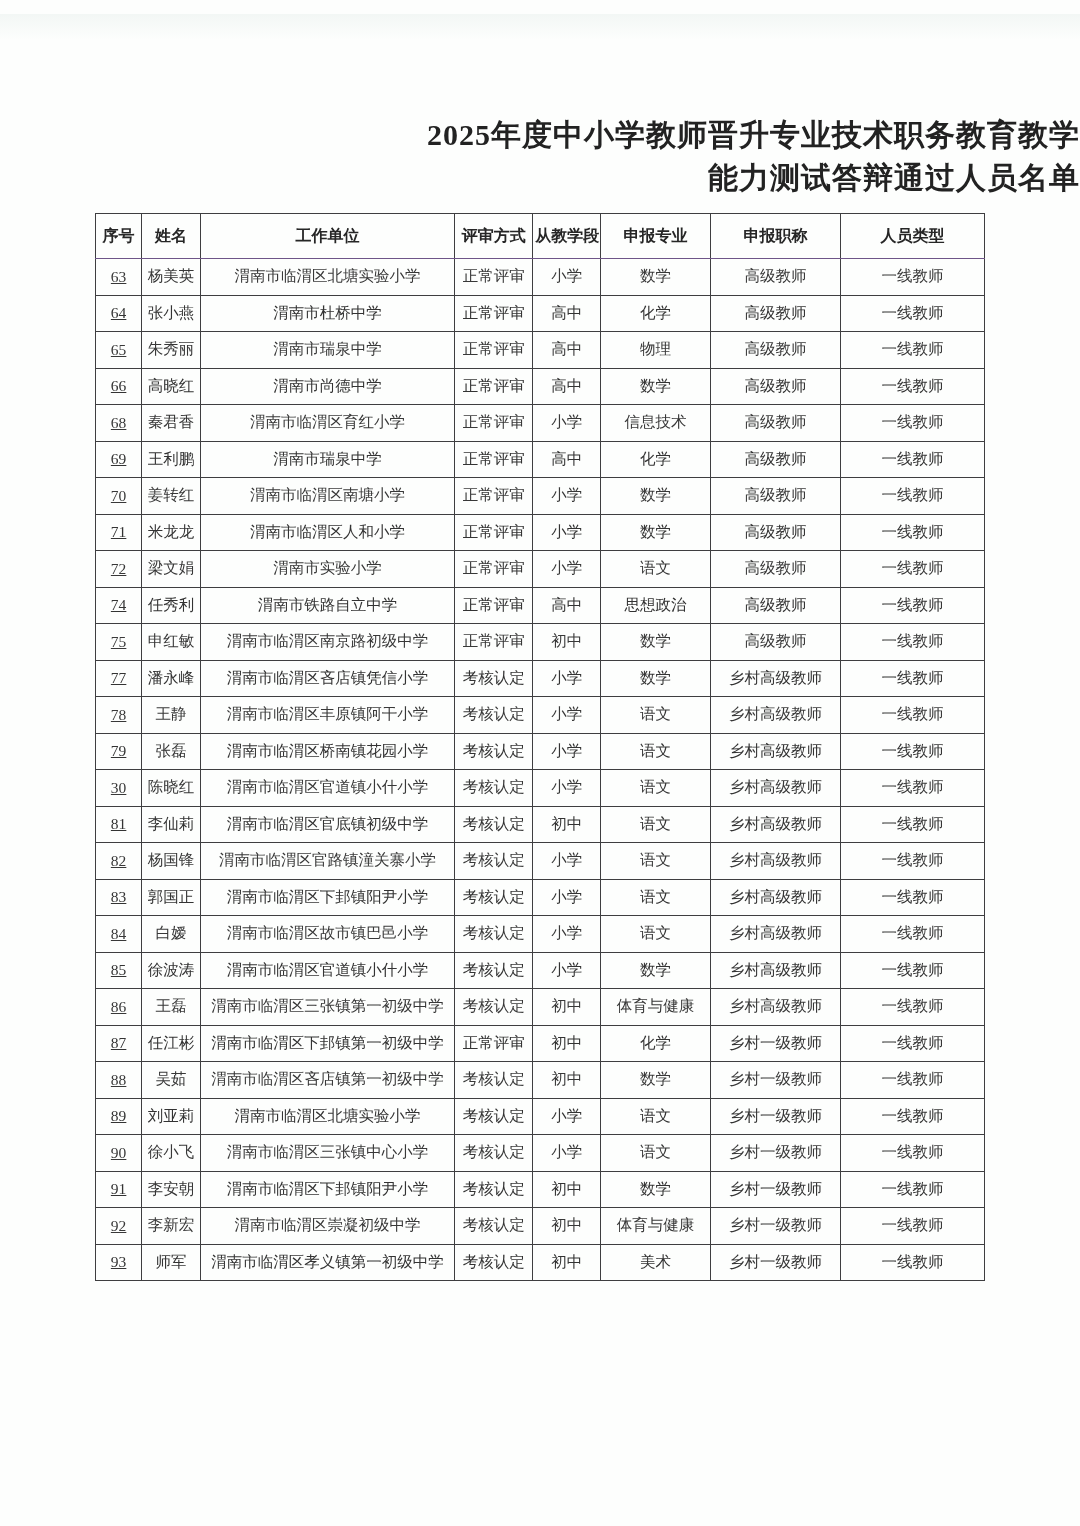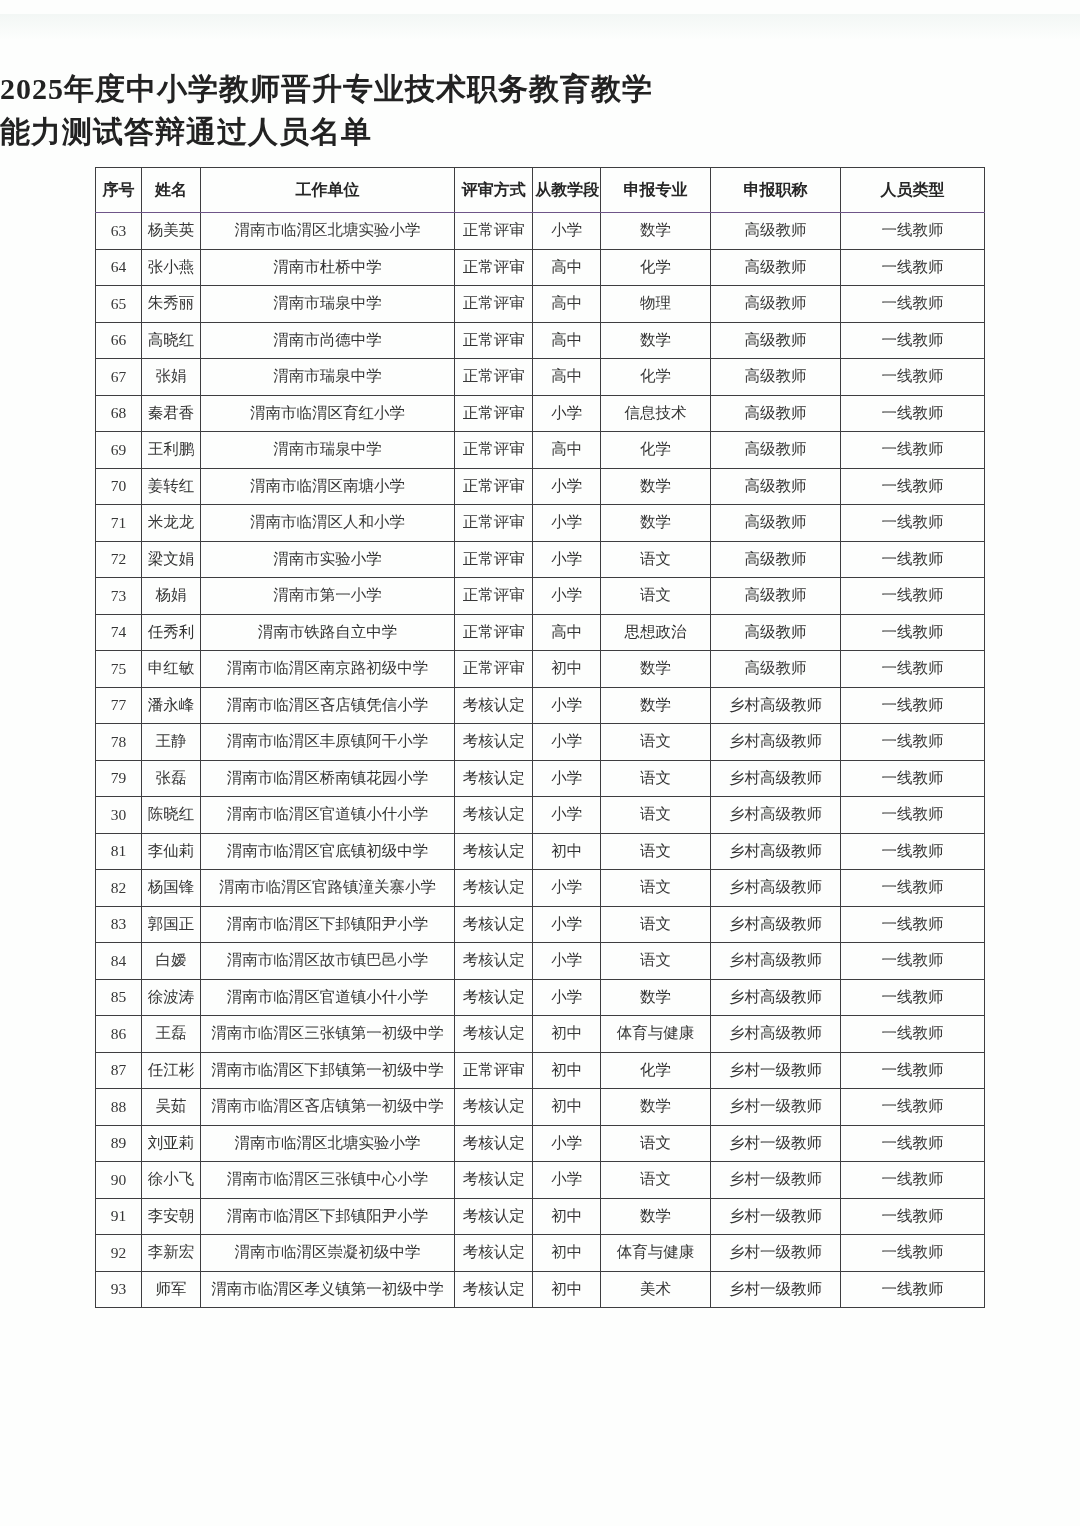--- a/index.html
+++ b/index.html
@@ -17,22 +17,22 @@
     overflow: hidden;
     color: #2e2e2e;
   }
   .scan-band {
     position: absolute;
     top: 14px; left: 0; right: 0;
     height: 26px;
     background: linear-gradient(to bottom, rgba(234,241,238,0.55), rgba(255,255,255,0));
   }
   .doc-title {
-    margin-top: 68px;
-    text-align: left;
+    margin-top: 114px;
+    text-align: right;
     font-weight: bold;
     font-size: 30px;
     line-height: 1.42;
     letter-spacing: 1px;
     color: #222;
   }
   table.roster {
     width: 890px;
     margin: 14px 0 0 95px;
     border-collapse: collapse;
@@ -55,20 +55,21 @@
     border-bottom-color: #6e5588; 
   }
   table.roster td {
     height: 35.5px;
     font-size: 15.5px;
     font-weight: 500;
     color: #333;
   }
   table.roster tr td:first-child {
     font-family: "Liberation Serif", "DejaVu Serif", serif;
+    text-decoration: underline;
   }
   
   table.roster tbody tr:nth-child(odd) td { color: #383838; }
 </style>
 </head>
 <body>
 
 <div class="page">
   <div class="scan-band"></div>
 
@@ -135,30 +136,20 @@
           <td>66</td>
           <td>高晓红</td>
           <td>渭南市尚德中学</td>
           <td>正常评审</td>
           <td>高中</td>
           <td>数学</td>
           <td>高级教师</td>
           <td>一线教师</td>
         </tr>
         <tr>
-          <td>67</td>
-          <td>张娟</td>
-          <td>渭南市瑞泉中学</td>
-          <td>正常评审</td>
-          <td>高中</td>
-          <td>化学</td>
-          <td>高级教师</td>
-          <td>一线教师</td>
-        </tr>
-        <tr>
           <td>68</td>
           <td>秦君香</td>
           <td>渭南市临渭区育红小学</td>
           <td>正常评审</td>
           <td>小学</td>
           <td>信息技术</td>
           <td>高级教师</td>
           <td>一线教师</td>
         </tr>
         <tr>
@@ -188,30 +179,20 @@
           <td>正常评审</td>
           <td>小学</td>
           <td>数学</td>
           <td>高级教师</td>
           <td>一线教师</td>
         </tr>
         <tr>
           <td>72</td>
           <td>梁文娟</td>
           <td>渭南市实验小学</td>
-          <td>正常评审</td>
-          <td>小学</td>
-          <td>语文</td>
-          <td>高级教师</td>
-          <td>一线教师</td>
-        </tr>
-        <tr>
-          <td>73</td>
-          <td>杨娟</td>
-          <td>渭南市第一小学</td>
           <td>正常评审</td>
           <td>小学</td>
           <td>语文</td>
           <td>高级教师</td>
           <td>一线教师</td>
         </tr>
         <tr>
           <td>74</td>
           <td>任秀利</td>
           <td>渭南市铁路自立中学</td>

